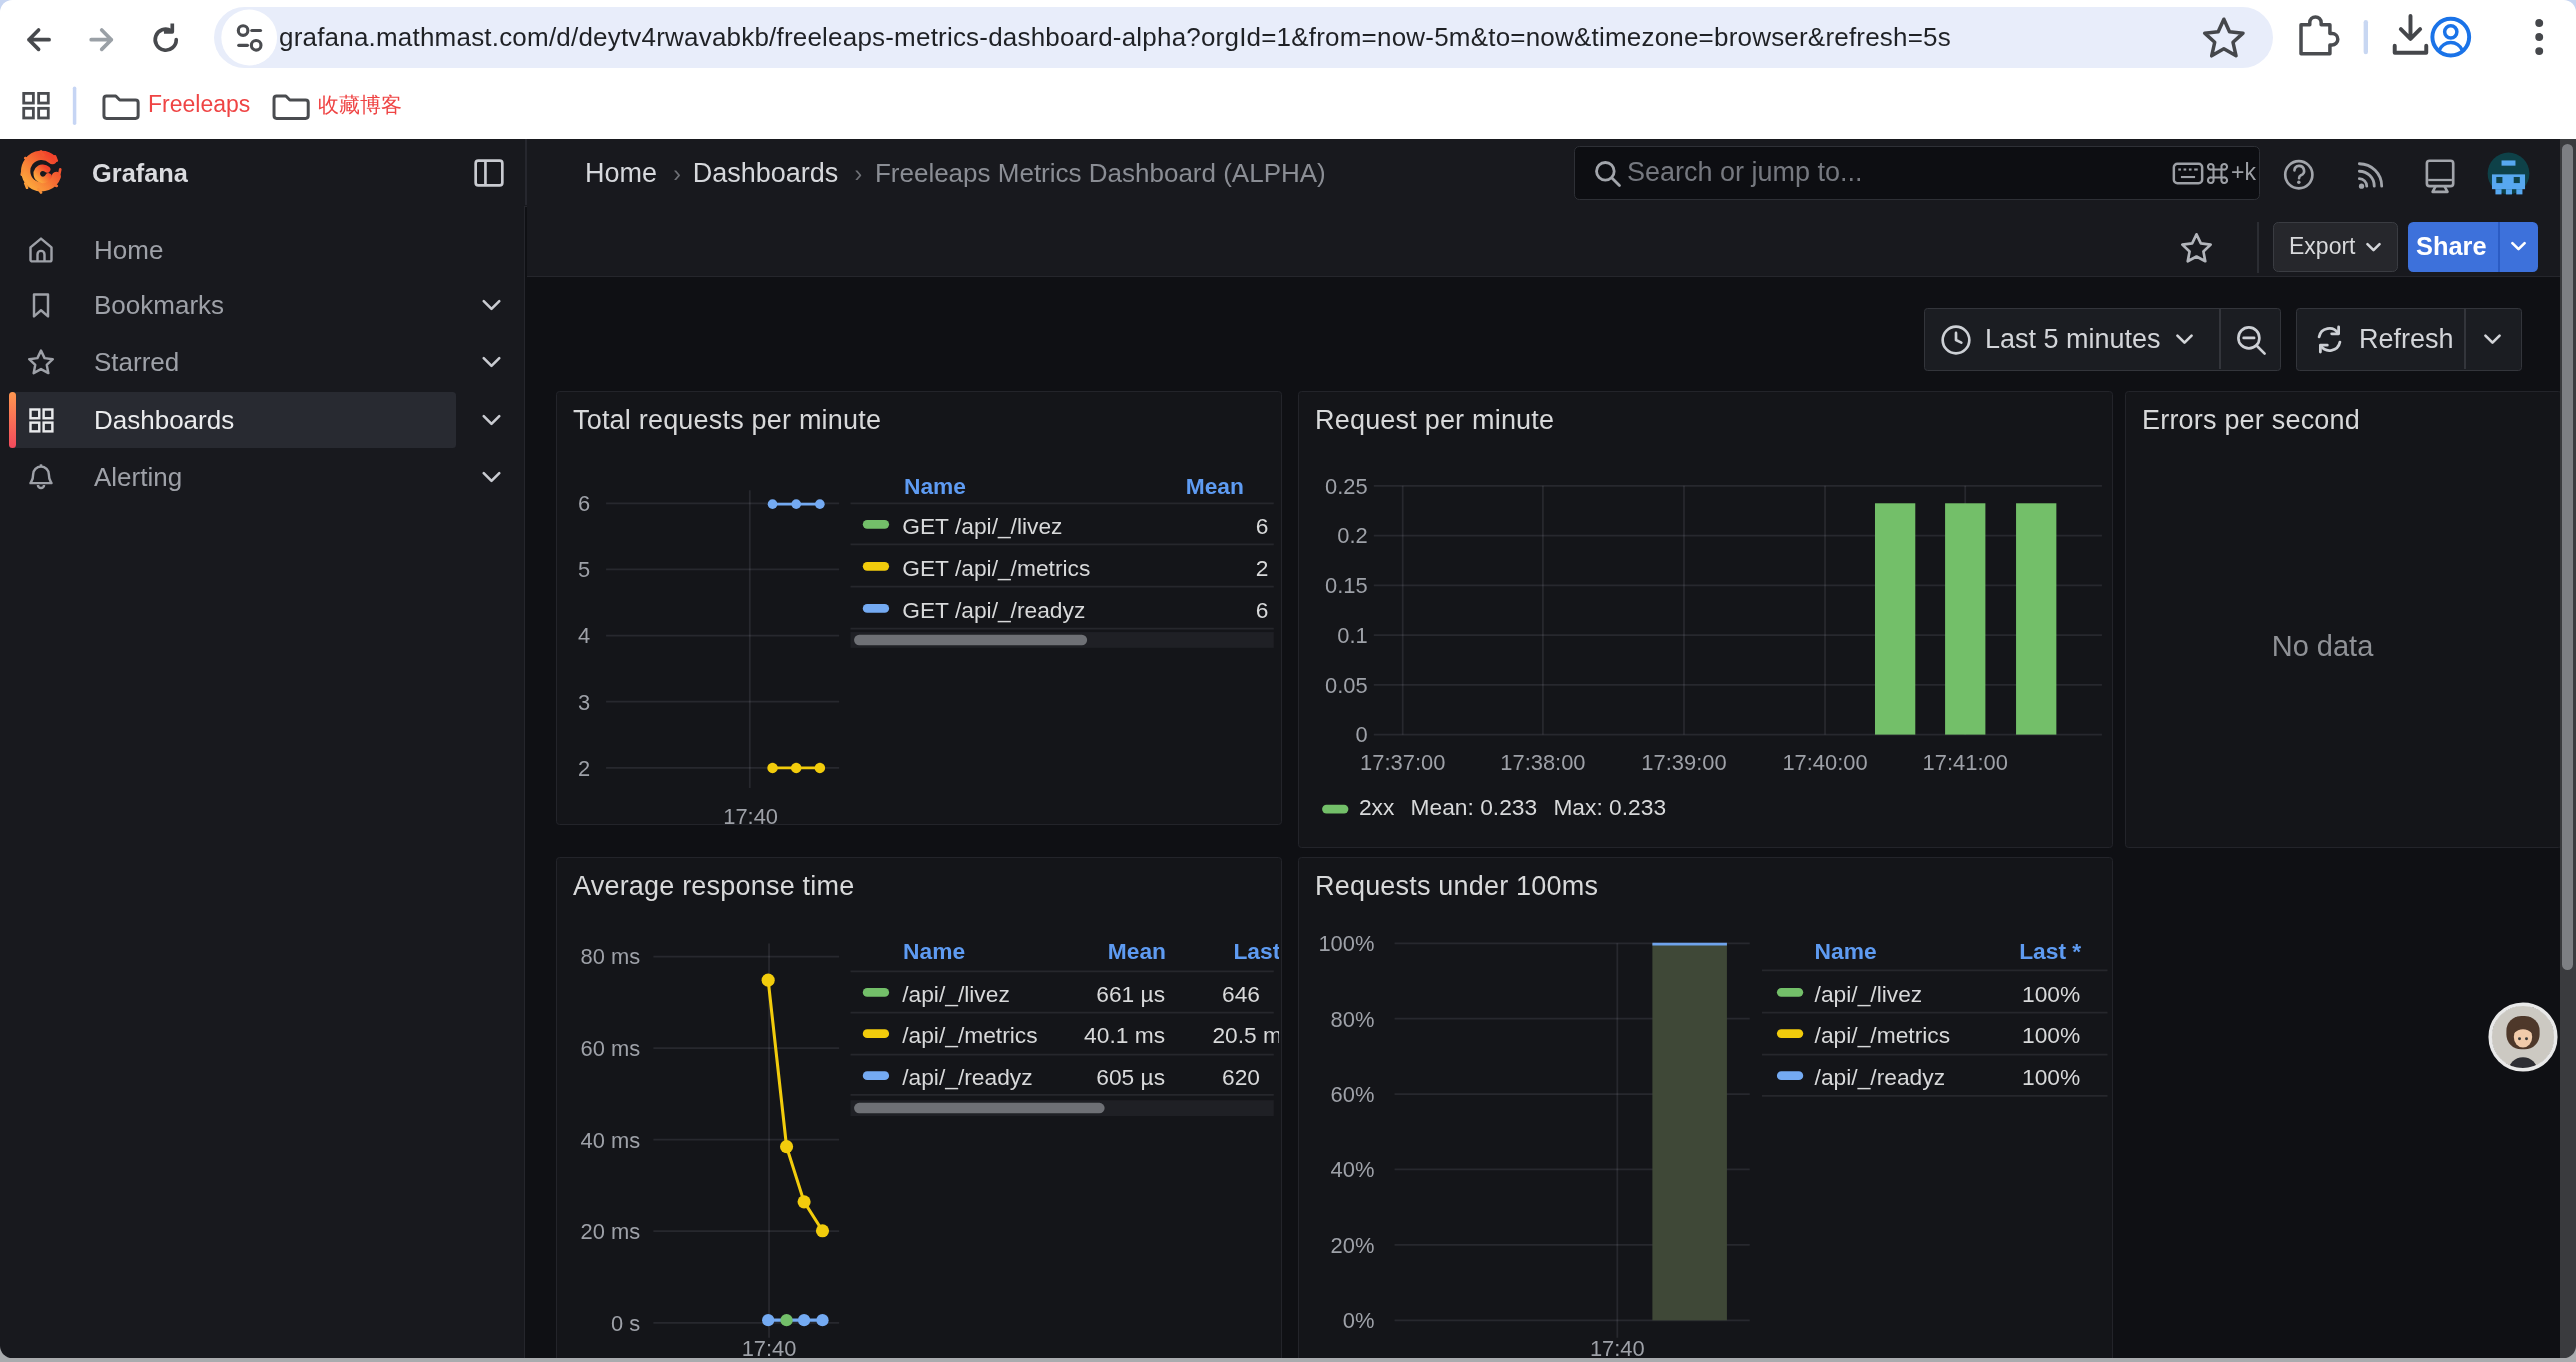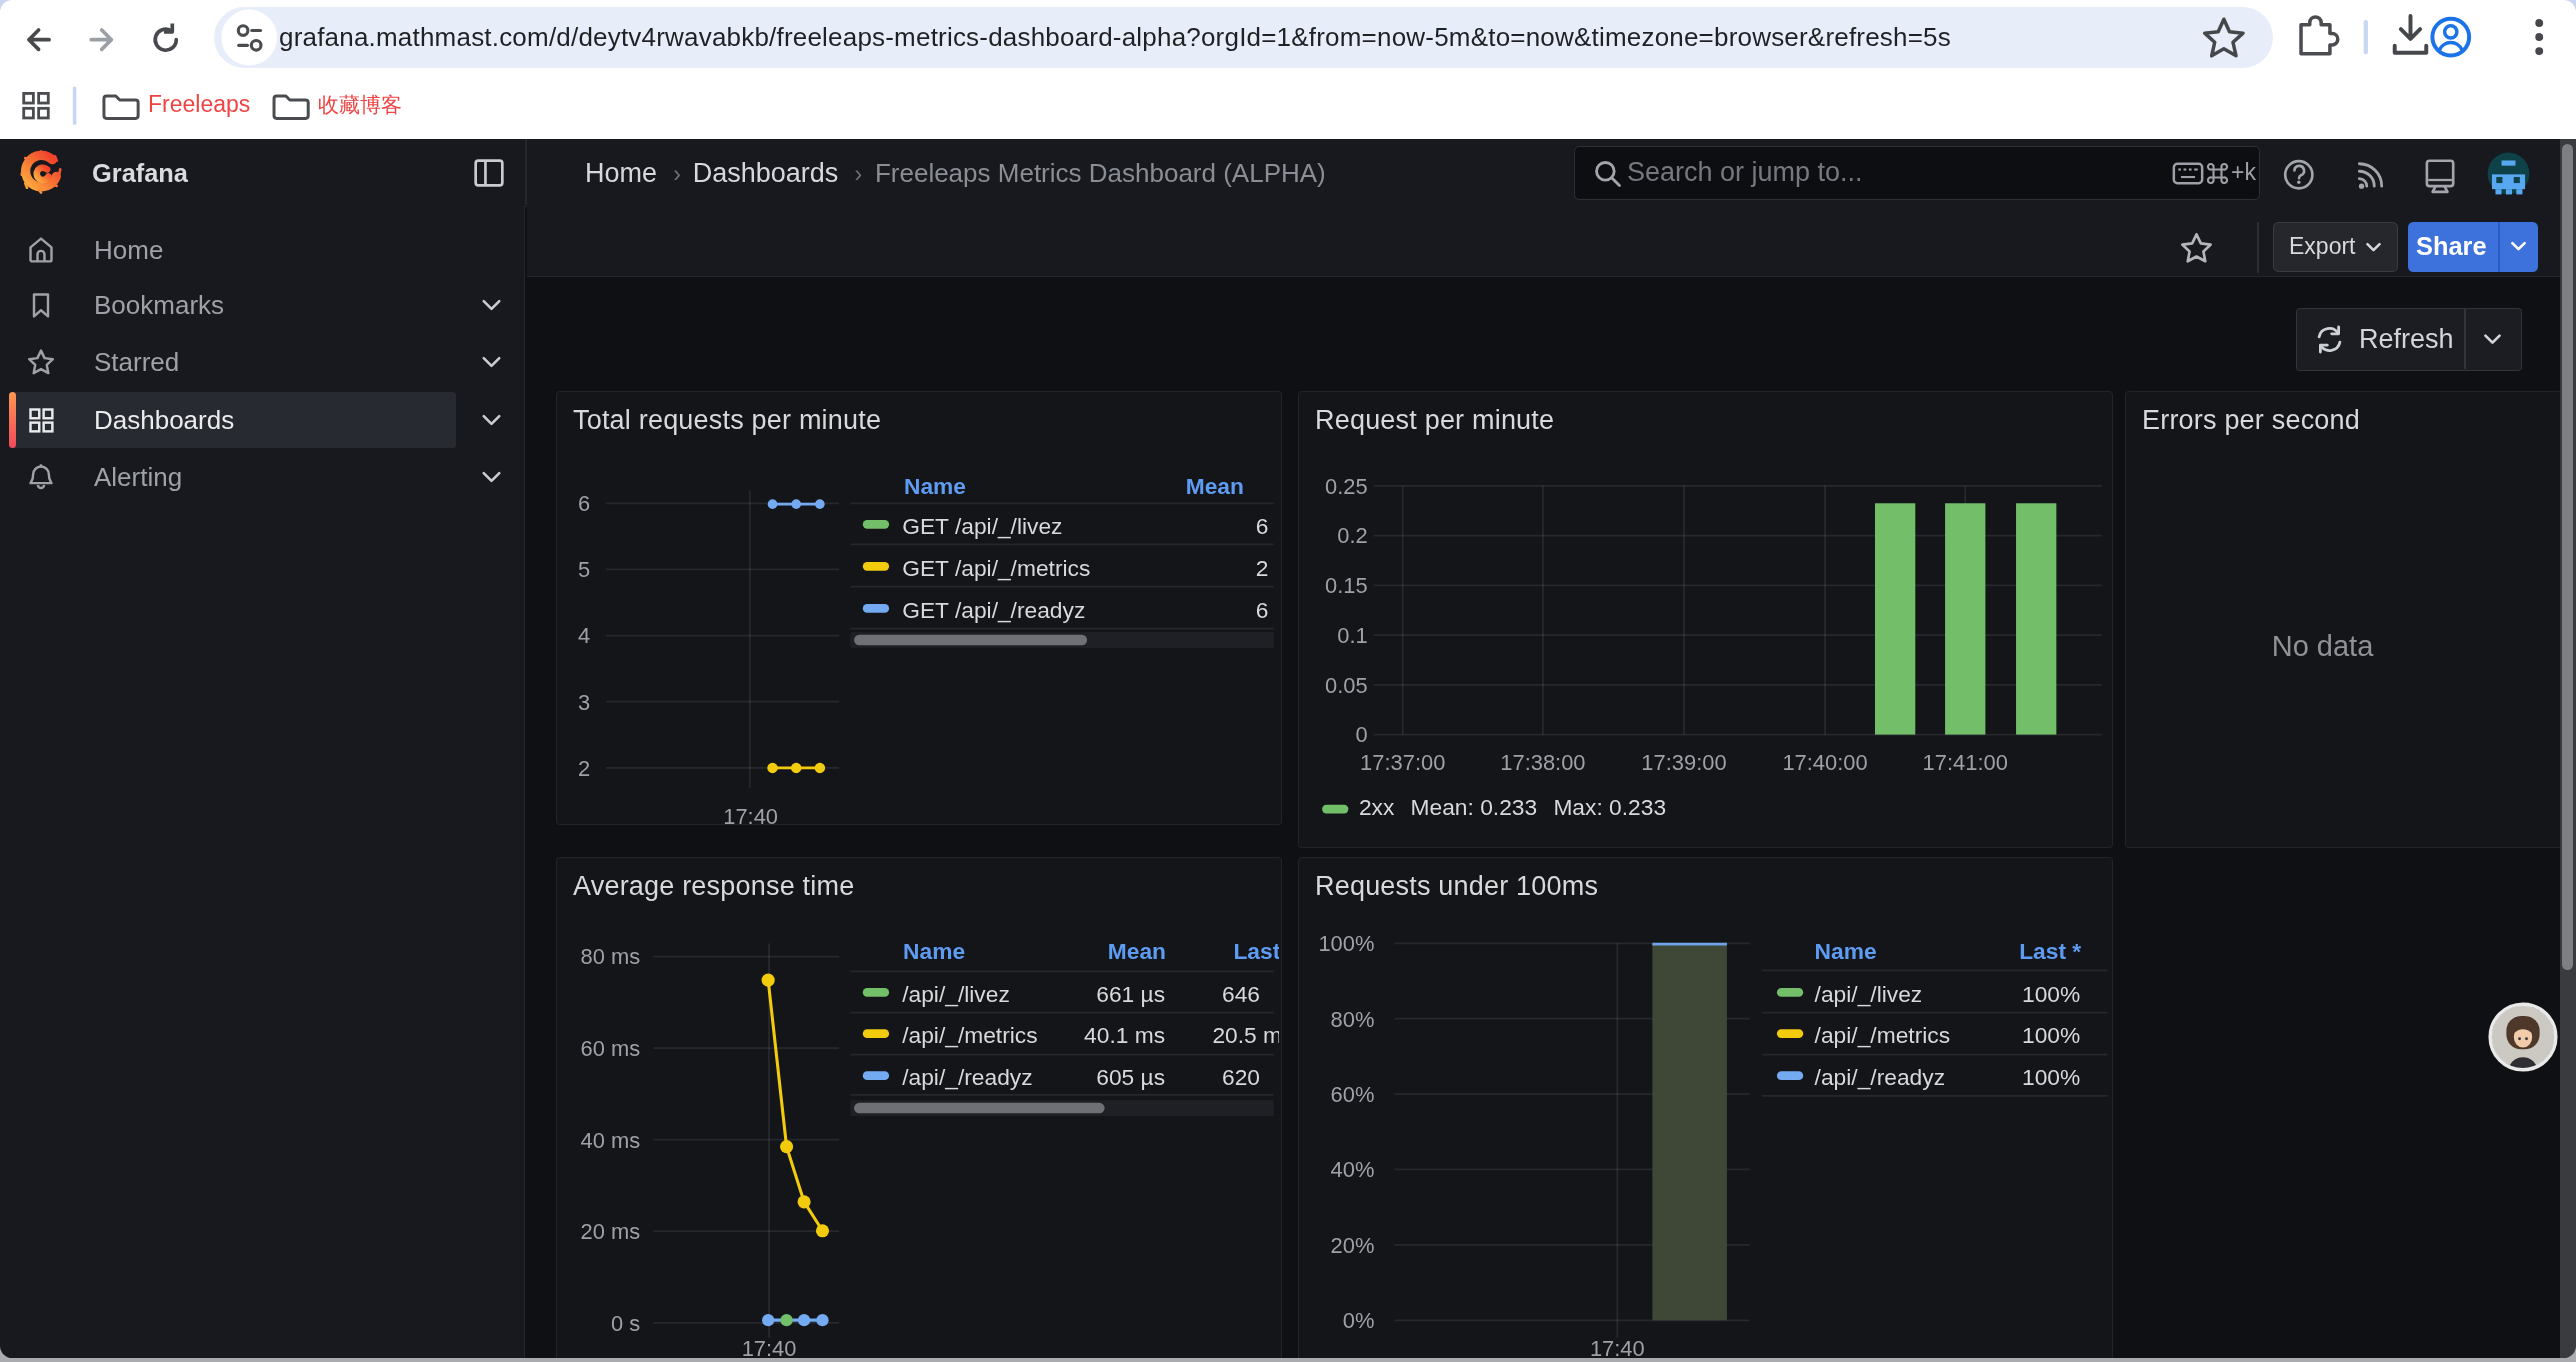--- a/index.html
+++ b/index.html
@@ -245,20 +245,36 @@
       <div class="abs" style="left:8px;top:0;height:48px;line-height:48px;font-size:25.4px;font-weight:600;color:#FFFFFF;">Share</div>
       <div class="abs" style="left:90px;top:0;width:1.8px;height:50px;background:#2B5CC4;"></div>
       <svg class="abs" style="left:100px;top:18.4px" width="21" height="14" viewBox="0 0 24 16" fill="none">
         <path d="M5 3.5 l7 7 7 -7" stroke="#FFFFFF" stroke-width="3" stroke-linecap="round" stroke-linejoin="round"></path>
       </svg>
     </div>
   </div>
 
   <div id="canvas" style="position:absolute;left:527px;top:277px;width:2049px;height:1085px;background:#0F1014;overflow:hidden;">
 
+    <div class="abs" style="left:1397px;top:31px;width:357px;height:63px;background:#1B1D22;border:1.8px solid #33353B;border-radius:3.5px;">
+      <svg class="abs" style="left:15px;top:15px" width="32" height="32" viewBox="0 0 36 36" fill="none">
+        <circle cx="18" cy="18" r="15" stroke="#CDD0D5" stroke-width="3"></circle>
+        <path d="M18 10 v8 l6 3" stroke="#CDD0D5" stroke-width="3" stroke-linecap="round" stroke-linejoin="round"></path>
+      </svg>
+      <div class="abs" style="left:60px;top:0;height:60px;line-height:60px;font-size:27px;color:#D3D5D9;">Last 5 minutes</div>
+      <svg class="abs" style="left:248px;top:23px" width="23" height="16" viewBox="0 0 26 18" fill="none">
+        <path d="M5 4 l8 8 8 -8" stroke="#D3D5D9" stroke-width="3" stroke-linecap="round" stroke-linejoin="round"></path>
+      </svg>
+      <div class="abs" style="left:294px;top:0;width:1.8px;height:60px;background:#33353B;"></div>
+      <svg class="abs" style="left:309px;top:14px" width="35" height="35" viewBox="0 0 40 40" fill="none">
+        <circle cx="17" cy="17" r="12" stroke="#CDD0D5" stroke-width="3"></circle>
+        <line x1="11" y1="17" x2="23" y2="17" stroke="#CDD0D5" stroke-width="3" stroke-linecap="round"></line>
+        <line x1="26" y1="26" x2="35" y2="35" stroke="#CDD0D5" stroke-width="3" stroke-linecap="round"></line>
+      </svg>
+    </div>
 
     <div class="abs" style="left:1769px;top:31px;width:226px;height:63px;background:#1B1D22;border:1.8px solid #33353B;border-radius:3.5px;">
       <svg class="abs" style="left:16px;top:14px" width="33" height="33" viewBox="0 0 38 38" fill="none">
         <path d="M7 16 A 12 12 0 0 1 29 12" stroke="#CDD0D5" stroke-width="3.2" fill="none" stroke-linecap="round"></path>
         <path d="M29.5 4.5 v 8 h -8" stroke="#CDD0D5" stroke-width="3.2" fill="none" stroke-linecap="round" stroke-linejoin="round"></path>
         <path d="M31 22 A 12 12 0 0 1 9 26" stroke="#CDD0D5" stroke-width="3.2" fill="none" stroke-linecap="round"></path>
         <path d="M8.5 33.5 v -8 h 8" stroke="#CDD0D5" stroke-width="3.2" fill="none" stroke-linecap="round" stroke-linejoin="round"></path>
       </svg>
       <div class="abs" style="left:62px;top:0;height:76px;line-height:60px;font-size:27px;color:#D3D5D9;">Refresh</div>
       <div class="abs" style="left:167px;top:0;width:1.8px;height:60px;background:#33353B;"></div>

